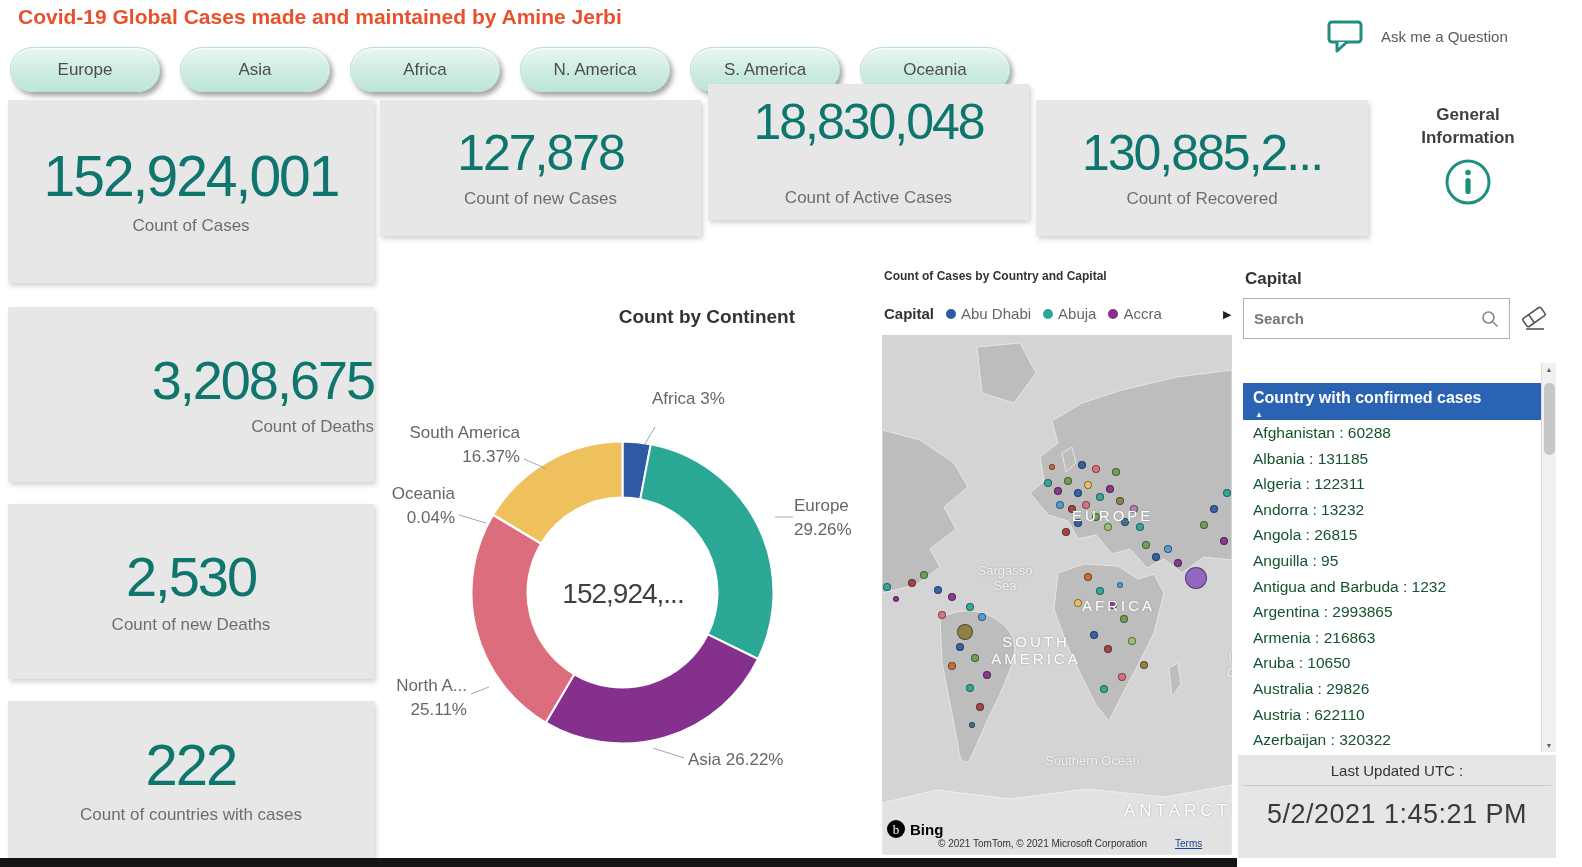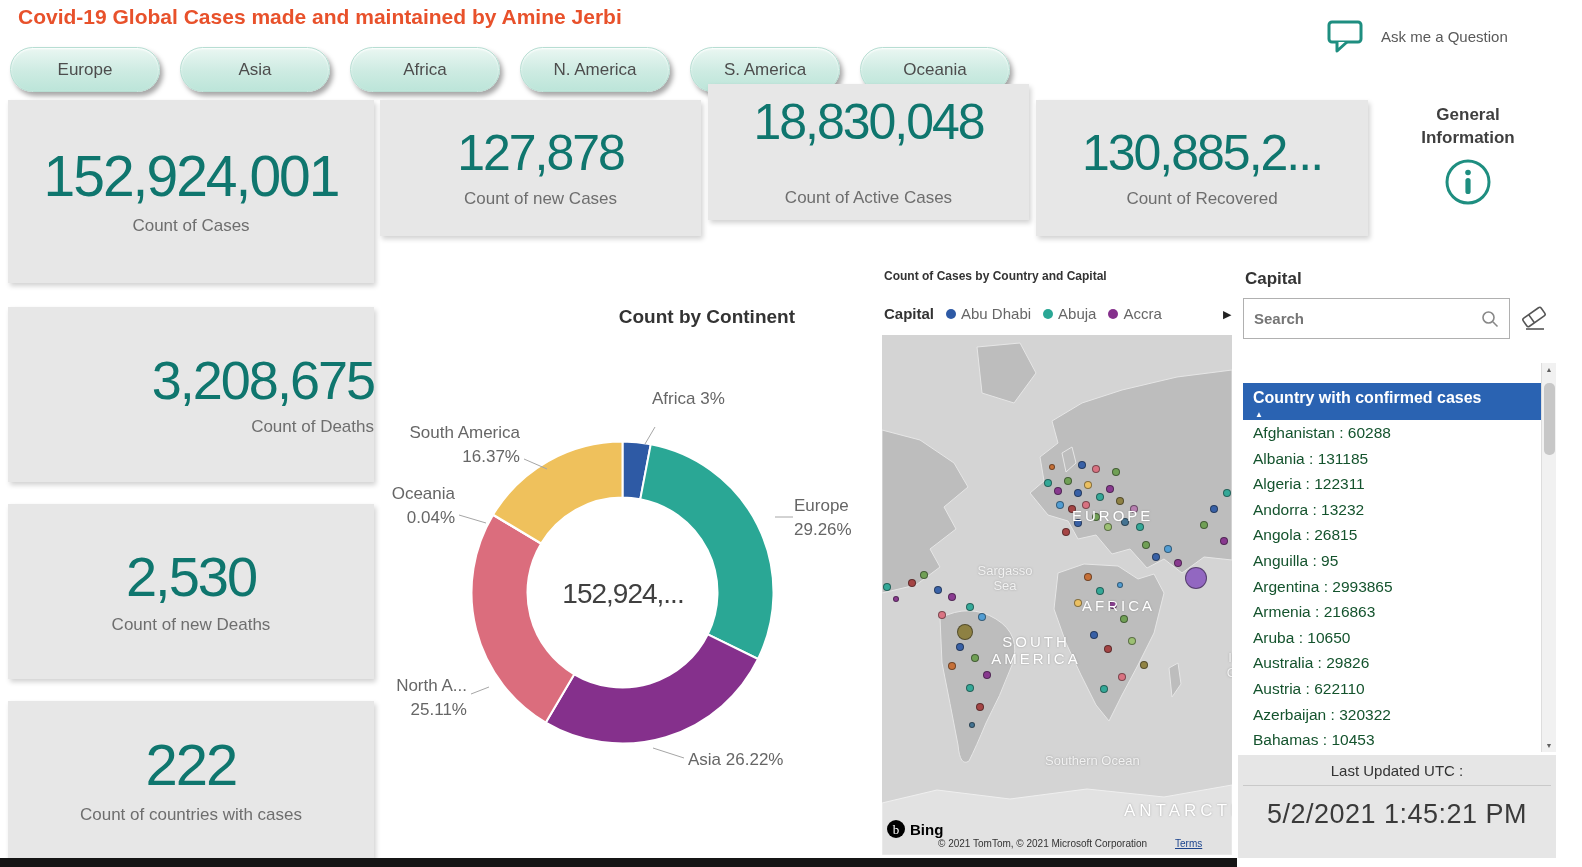--- a/index.html
+++ b/index.html
@@ -357,20 +357,21 @@
         <span>Country with confirmed cases</span>
         <span class="sort-arrow">▲</span>
       </div>
       <div>
           <div class="list-row">Afghanistan : 60288</div>
           <div class="list-row">Albania : 131185</div>
           <div class="list-row">Algeria : 122311</div>
           <div class="list-row">Andorra : 13232</div>
           <div class="list-row">Angola : 26815</div>
           <div class="list-row">Anguilla : 95</div>
+          <div class="list-row">Antigua and Barbuda : 1232</div>
           <div class="list-row">Argentina : 2993865</div>
           <div class="list-row">Armenia : 216863</div>
           <div class="list-row">Aruba : 10650</div>
           <div class="list-row">Australia : 29826</div>
           <div class="list-row">Austria : 622110</div>
           <div class="list-row">Azerbaijan : 320322</div>
           <div class="list-row">Bahamas : 10453</div>
         </div>
     </div>
     <div class="scrollbar">

